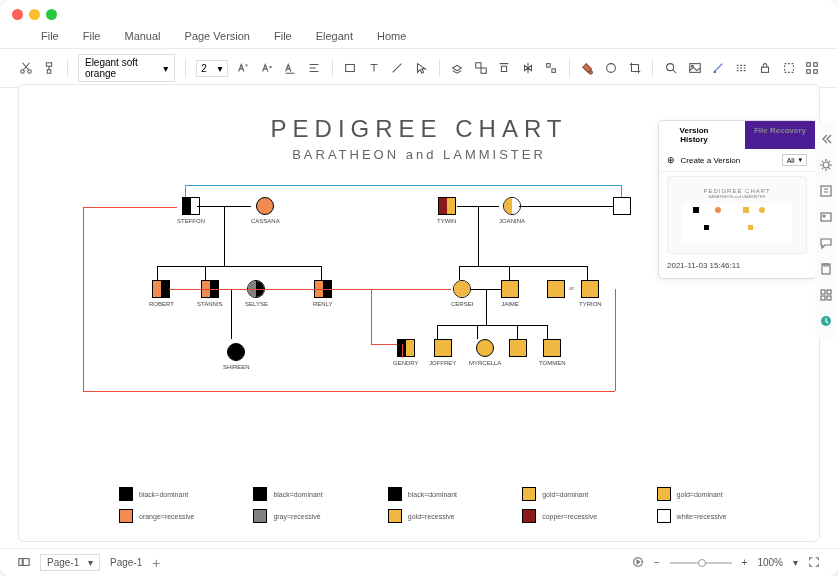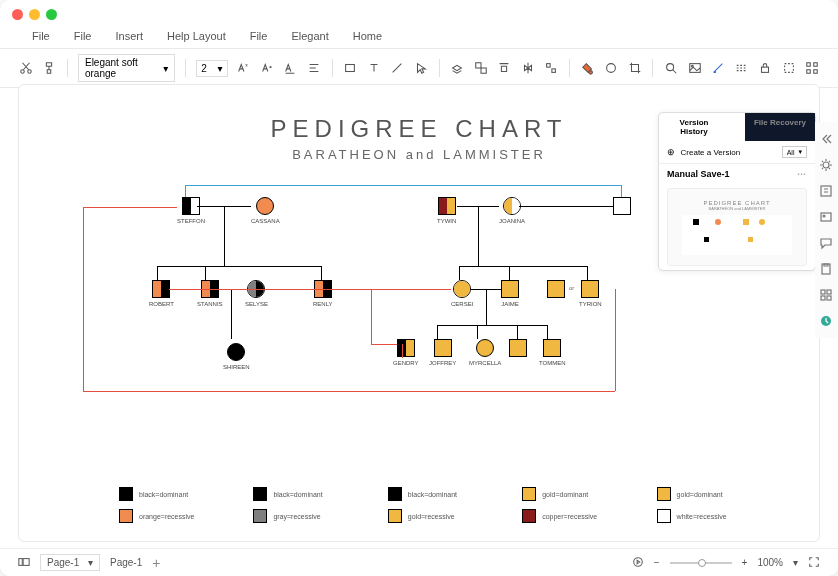--- a/index.html
+++ b/index.html
@@ -6,21 +6,21 @@
     body { width: 838px; height: 576px; background: #fff; overflow: hidden; position: relative; border-radius: 10px; box-shadow: 0 2px 16px rgba(0,0,0,0.15); }
     
     
     .titlebar { height: 28px; display: flex; align-items: center; padding: 0 12px; gap: 6px; }
     .traffic { width: 11px; height: 11px; border-radius: 50%; }
     .traffic.r { background: #ff5f57; }
     .traffic.y { background: #febc2e; }
     .traffic.g { background: #28c840; }
     
     
-    .menubar { display: flex; gap: 24px; padding: 2px 32px 6px; font-size: 11px; color: #555; }
+    .menubar { display: flex; gap: 24px; padding: 2px 41px 6px; font-size: 11px; color: #555; }
     .menubar span { cursor: pointer; }
     
     
     .toolbar { display: flex; align-items: center; padding: 5px 18px; gap: 8px; border-top: 1px solid #eaeaea; border-bottom: 1px solid #eaeaea; font-size: 10px; }
     .toolbar .sep { width: 1px; height: 18px; background: #e0e0e0; margin: 0 2px; }
     .tool-ic { width: 16px; height: 16px; display: flex; align-items: center; justify-content: center; color: #555; cursor: pointer; }
     .tool-ic svg { width: 14px; height: 14px; stroke: #555; fill: none; stroke-width: 1.2; }
     .font-sel { border: 1px solid #ddd; padding: 2px 6px; font-size: 10px; width: 100px; display: flex; justify-content: space-between; align-items: center; }
     .size-sel { border: 1px solid #ddd; padding: 2px 4px; font-size: 10px; width: 32px; display: flex; justify-content: space-between; align-items: center; }
     
@@ -48,24 +48,24 @@
     .legend-item { display: flex; align-items: center; gap: 6px; }
     .legend-sw { width: 14px; height: 14px; border: 1.2px solid #000; }
     
     
     .hline { position: absolute; height: 1px; background: #000; }
     .vline { position: absolute; width: 1px; background: #000; }
     .hline.red, .vline.red { background: #e74c3c; }
     .hline.blue, .vline.blue { background: #3aa0d8; }
     
     
-    .vpanel { position: absolute; right: 22px; top: 112px; width: 158px; background: #fff; border: 1px solid #ddd; border-radius: 5px; font-size: 9px; box-shadow: 0 1px 6px rgba(0,0,0,0.08); }
+    .vpanel { position: absolute; right: 22px; top: 120px; width: 158px; background: #fff; border: 1px solid #ddd; border-radius: 5px; font-size: 9px; box-shadow: 0 1px 6px rgba(0,0,0,0.08); }
     .vpanel .tabs { display: flex; }
     .vpanel .tab { flex: 1; padding: 5px 6px; text-align: center; font-size: 8px; font-weight: 600; cursor: pointer; }
-    .vpanel .tab.inactive { background: #0f172a; color: #888; margin-left: 16px; }
+    .vpanel .tab.inactive { background: #4c1d95; color: #888; margin-left: 16px; }
     .vpanel .row2 { display: flex; padding: 5px 8px; gap: 6px; align-items: center; border-bottom: 1px solid #eee; }
     .vpanel .dd { border: 1px solid #ccc; padding: 1px 4px; font-size: 7px; display: flex; align-items: center; gap: 4px; }
     .vpanel .saverow { padding: 5px 8px; display: flex; justify-content: space-between; align-items: center; font-weight: 600; }
     .vpanel .thumb { margin: 4px 8px; height: 78px; background: #fafafa; border: 1px solid #eee; border-radius: 3px; display: flex; flex-direction: column; align-items: center; justify-content: center; font-size: 5px; color: #888; }
     .vpanel .ts { padding: 3px 8px 8px; font-size: 8px; color: #444; }
     
     
     .rsidebar { position: absolute; right: 1px; top: 122px; width: 22px; background: #fbfbfb; display: flex; flex-direction: column; align-items: center; gap: 12px; padding: 10px 0; }
     .rsidebar .ic { width: 14px; height: 14px; color: #888; cursor: pointer; }
     .rsidebar .ic svg { width: 14px; height: 14px; stroke: #777; fill: none; stroke-width: 1.2; }
@@ -85,22 +85,22 @@
 
 <div class="titlebar">
   <div class="traffic r"></div>
   <div class="traffic y"></div>
   <div class="traffic g"></div>
 </div>
 
 <div class="menubar">
   <span>File</span>
   <span>File</span>
-  <span>Insert</span>
-  <span>Help Layout</span>
+  <span>Manual</span>
+  <span>Page Version</span>
   <span>File</span>
   <span>Elegant</span>
   <span>Home</span>
 </div>
 
 <div class="toolbar">
   <div class="tool-ic">
       <svg viewBox="0 0 16 16">
         <circle cx="4" cy="12" r="2"></circle>
         <circle cx="12" cy="12" r="2"></circle>
@@ -467,36 +467,33 @@
     <div class="tab inactive">File Recovery</div>
   </div>
   <div class="row2">
     <span style="font-size:9px">⊕</span>
     <span style="flex:1;font-size:8px">Create a Version</span>
     <div class="dd">
         <span>All</span>
         <span>▾</span>
       </div>
   </div>
-  <div class="saverow">
-    <span>Manual Save-1</span>
-    <span class="dots">⋯</span>
-  </div>
   <div class="thumb">
     <div style="font-size:6px;letter-spacing:1px">PEDIGREE  CHART</div>
     <div style="font-size:4px">BARATHEON and LAMMISTER</div>
     <div style="width:80%;height:40px;margin-top:4px;background:linear-gradient(#fff,#fff);position:relative">
       <div style="position:absolute;left:10%;top:10%;width:6px;height:6px;background:#000"></div>
       <div style="position:absolute;left:30%;top:10%;width:6px;height:6px;border-radius:50%;background:#f28b50"></div>
       <div style="position:absolute;left:55%;top:10%;width:6px;height:6px;background:#f0b840"></div>
       <div style="position:absolute;left:70%;top:10%;width:6px;height:6px;border-radius:50%;background:#f0b840"></div>
       <div style="position:absolute;left:20%;top:55%;width:5px;height:5px;background:#000"></div>
       <div style="position:absolute;left:60%;top:55%;width:5px;height:5px;background:#f0b840"></div>
     </div>
   </div>
+  <div class="ts">2021-11-03 15:46:11</div>
 </div>
 
 <div class="rsidebar">
   <div class="ic"><svg viewBox="0 0 14 14">
         <path d="M8 3 L4 7 L8 11 M12 3 L8 7 L12 11"></path>
       </svg></div>
   <div class="ic"><svg viewBox="0 0 14 14">
         <circle cx="7" cy="7" r="3"></circle>
         <path d="M7 1v2M7 11v2M1 7h2M11 7h2M3 3l1 1M10 10l1 1M3 11l1-1M10 4l1-1"></path>
       </svg></div>

